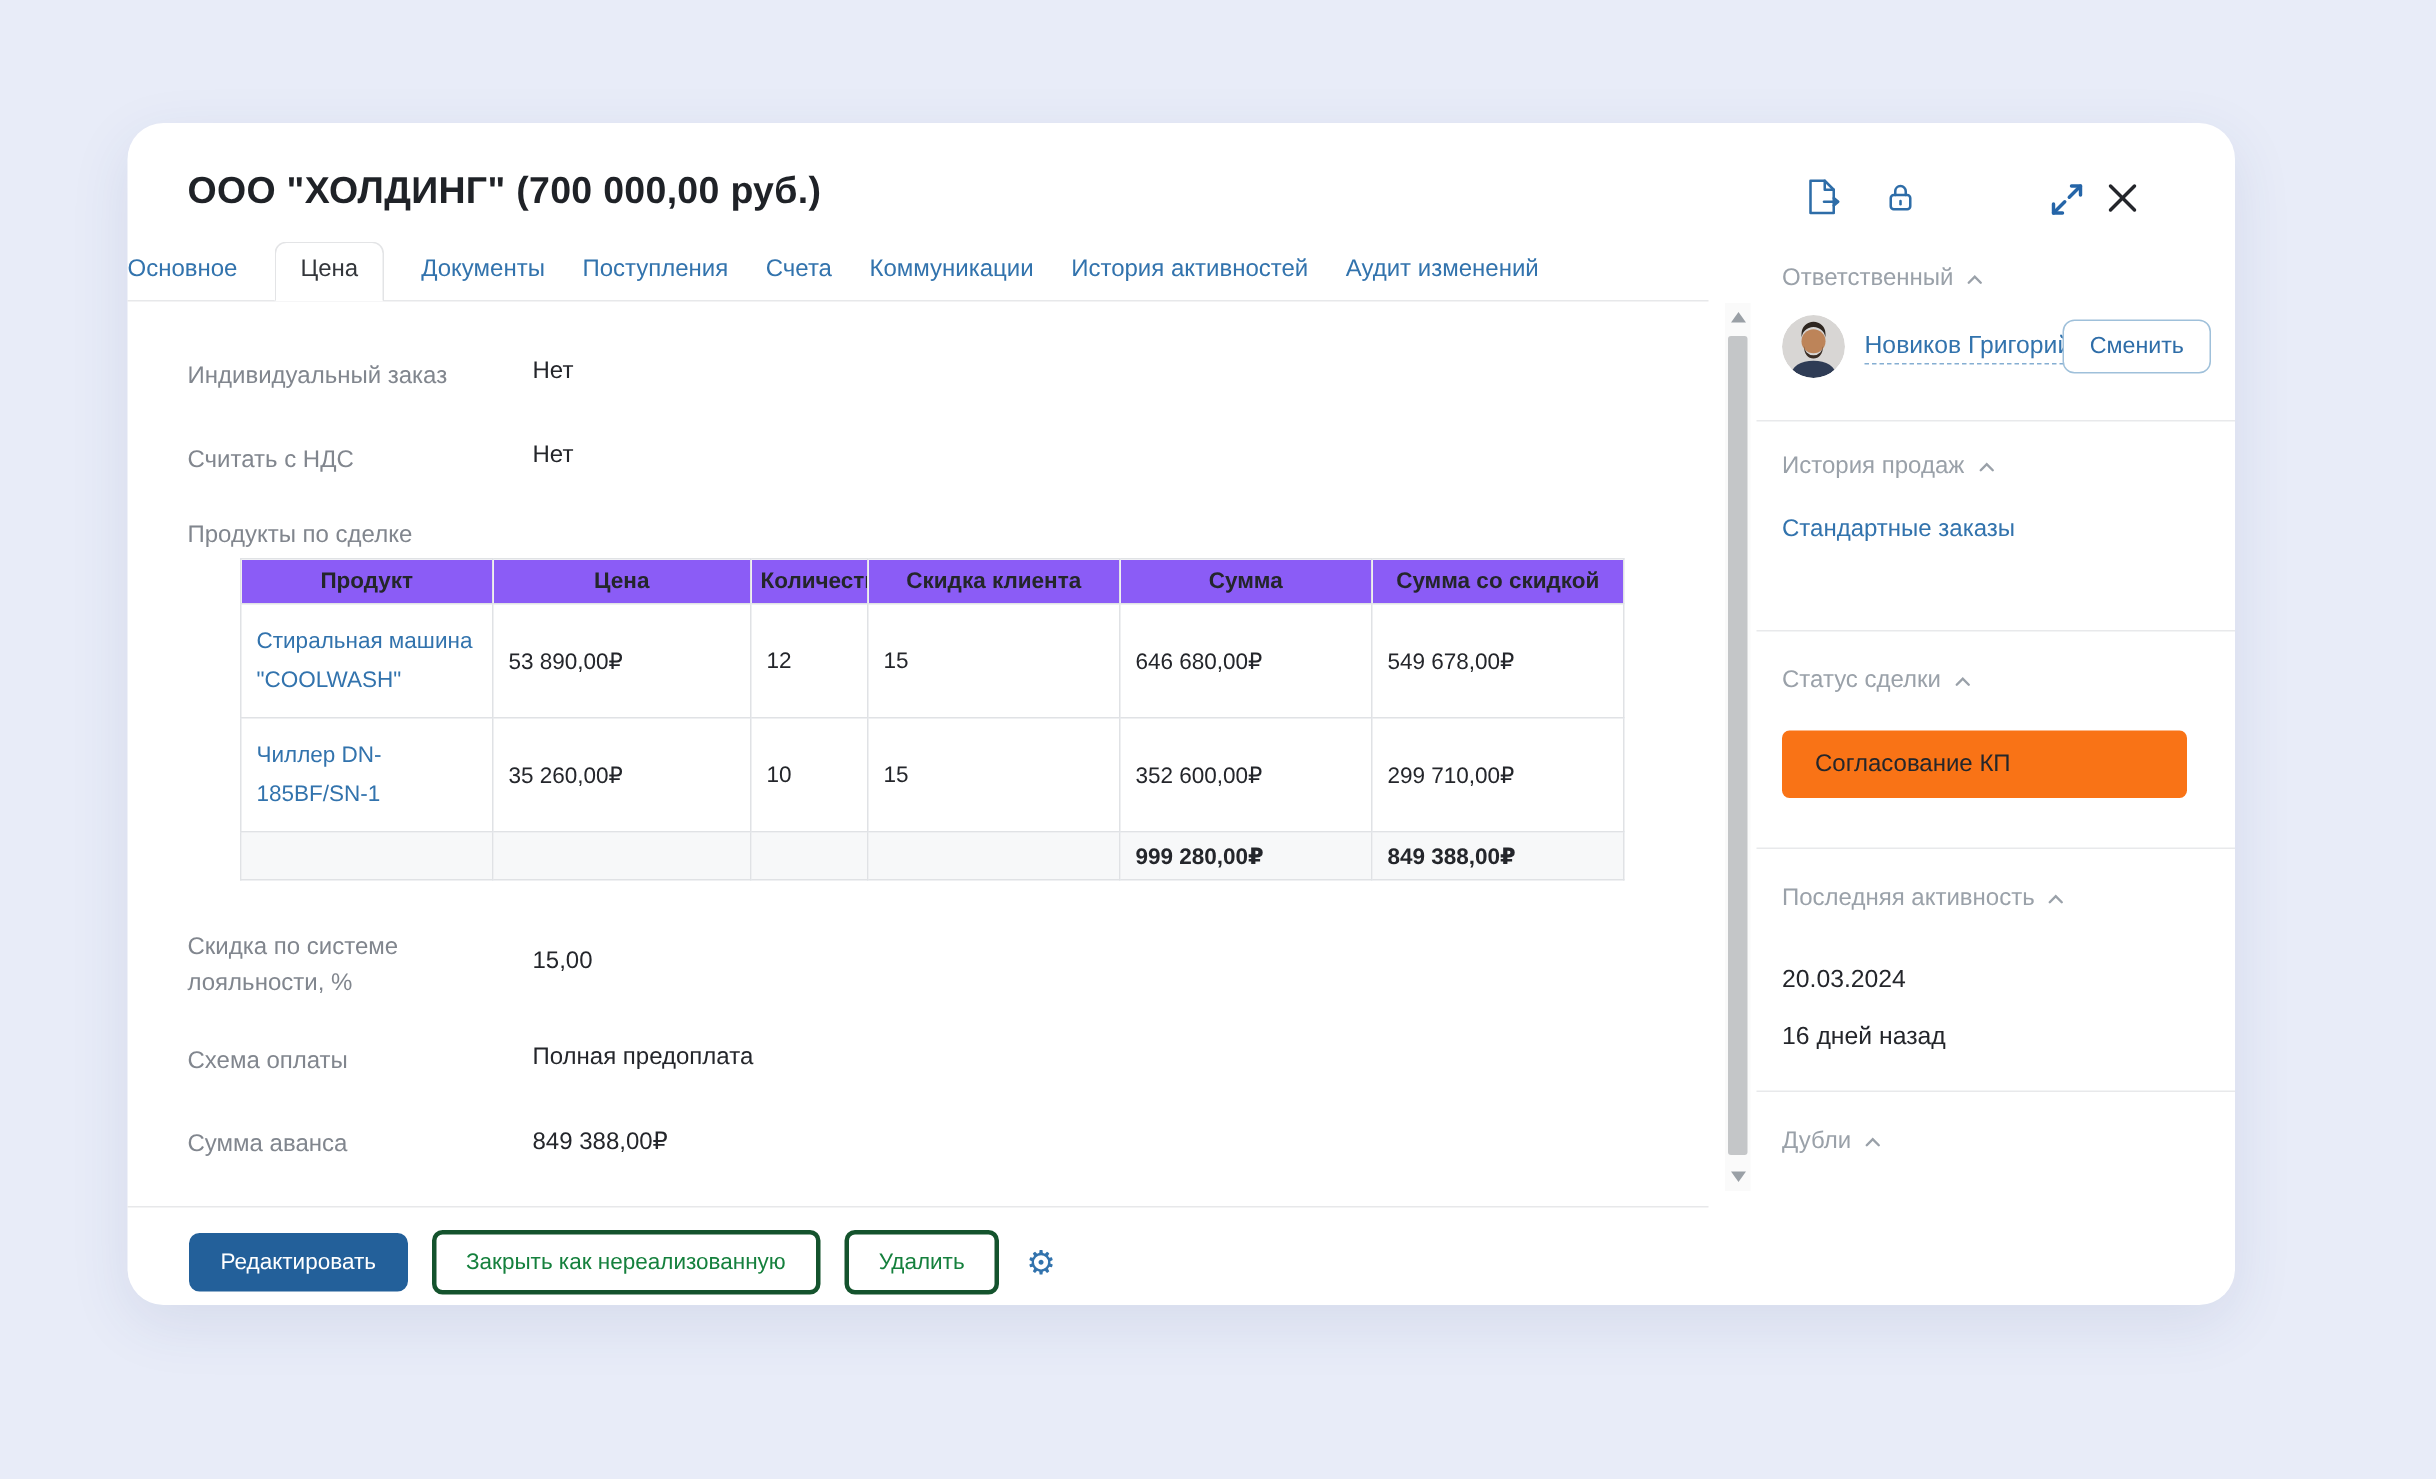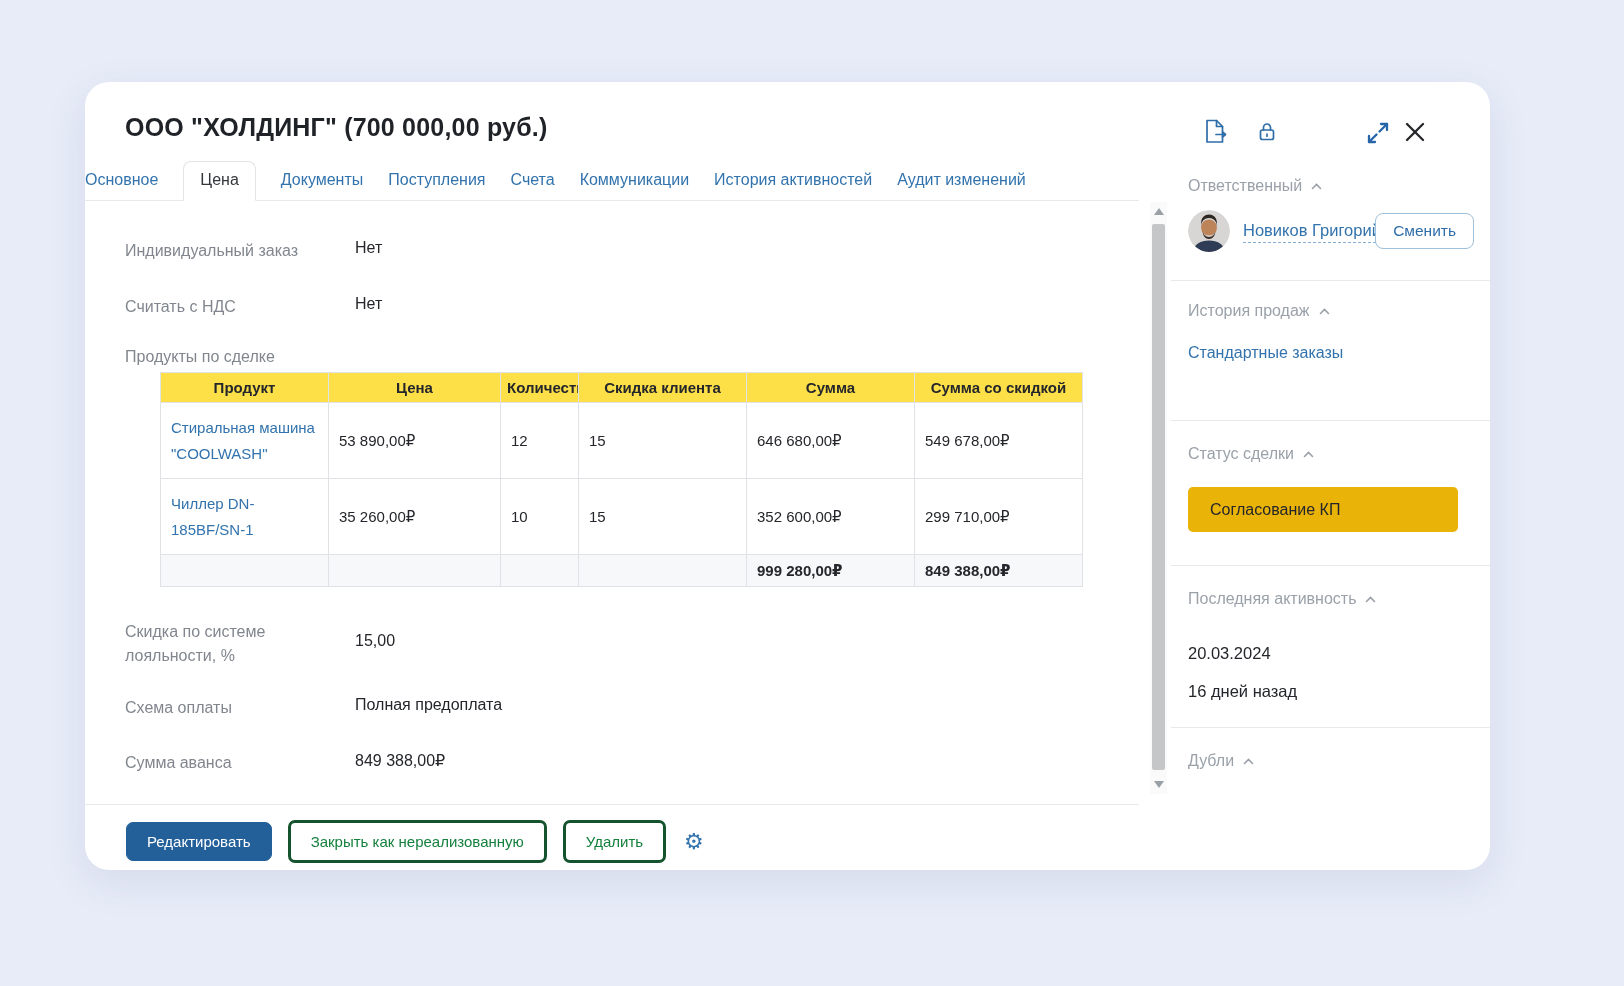--- a/index.html
+++ b/index.html
@@ -49,21 +49,21 @@
   .field-value { position:absolute; left:270px; font-size:16px; color:#24262b; }
   .section-label { position:absolute; left:40px; font-size:16px; color:#81868e; }
 
   table.products {
     position:absolute; left:75px; top:290px;
     border-collapse:collapse; table-layout:fixed; width:922px;
     font-size:15px;
   }
   table.products th, table.products td { border:1px solid #e0e2e5; overflow:hidden; white-space:normal; }
   table.products th {
-    background:#fde047; height:30px; font-weight:600; color:#24262b;
+    background:#8b5cf6; height:30px; font-weight:600; color:#24262b;
     text-align:center; white-space:nowrap; padding:0 2px;
   }
   table.products th.clip { text-align:left; padding-left:6px; }
   table.products td { height:76px; padding:6px 10px; vertical-align:middle; background:#fff; }
   table.products td.link-cell a { color:#3273ad; text-decoration:none; line-height:26px; cursor:pointer; }
   table.products tr.totals td { height:32px; background:#f7f8f9; font-weight:700; padding:1px 10px; }
   
   .vscroll {
     position:absolute; left:1065px; top:120px; width:17px; height:592px;
     background:#fafafa;
@@ -93,21 +93,21 @@
     position:absolute; left:55px; top:11px; font-size:16.5px; color:#3273ad;
     border-bottom:1.5px dashed #85aed2; padding-bottom:2px; cursor:pointer; white-space:nowrap;
   }
   .change-btn {
     position:absolute; right:0; top:3px;
     background:#fff; border:1px solid #9fc0da; color:#2e6da8;
     font-size:15.5px; border-radius:8px; padding:8px 17px; cursor:pointer; font-family:inherit;
   }
   .status-pill {
     position:absolute; left:17px; top:405px; width:270px; height:45px;
-    background:#eab308; border-radius:5px;
+    background:#f97316; border-radius:5px;
     display:flex; align-items:center; padding-left:22px;
     font-size:16px; color:#24262b; cursor:pointer;
   }
   .sb-text { position:absolute; left:17px; font-size:16.5px; color:#24262b;margin-top:16px; }
 </style>
 </head>
 <body>
 
 <div class="modal">
 

